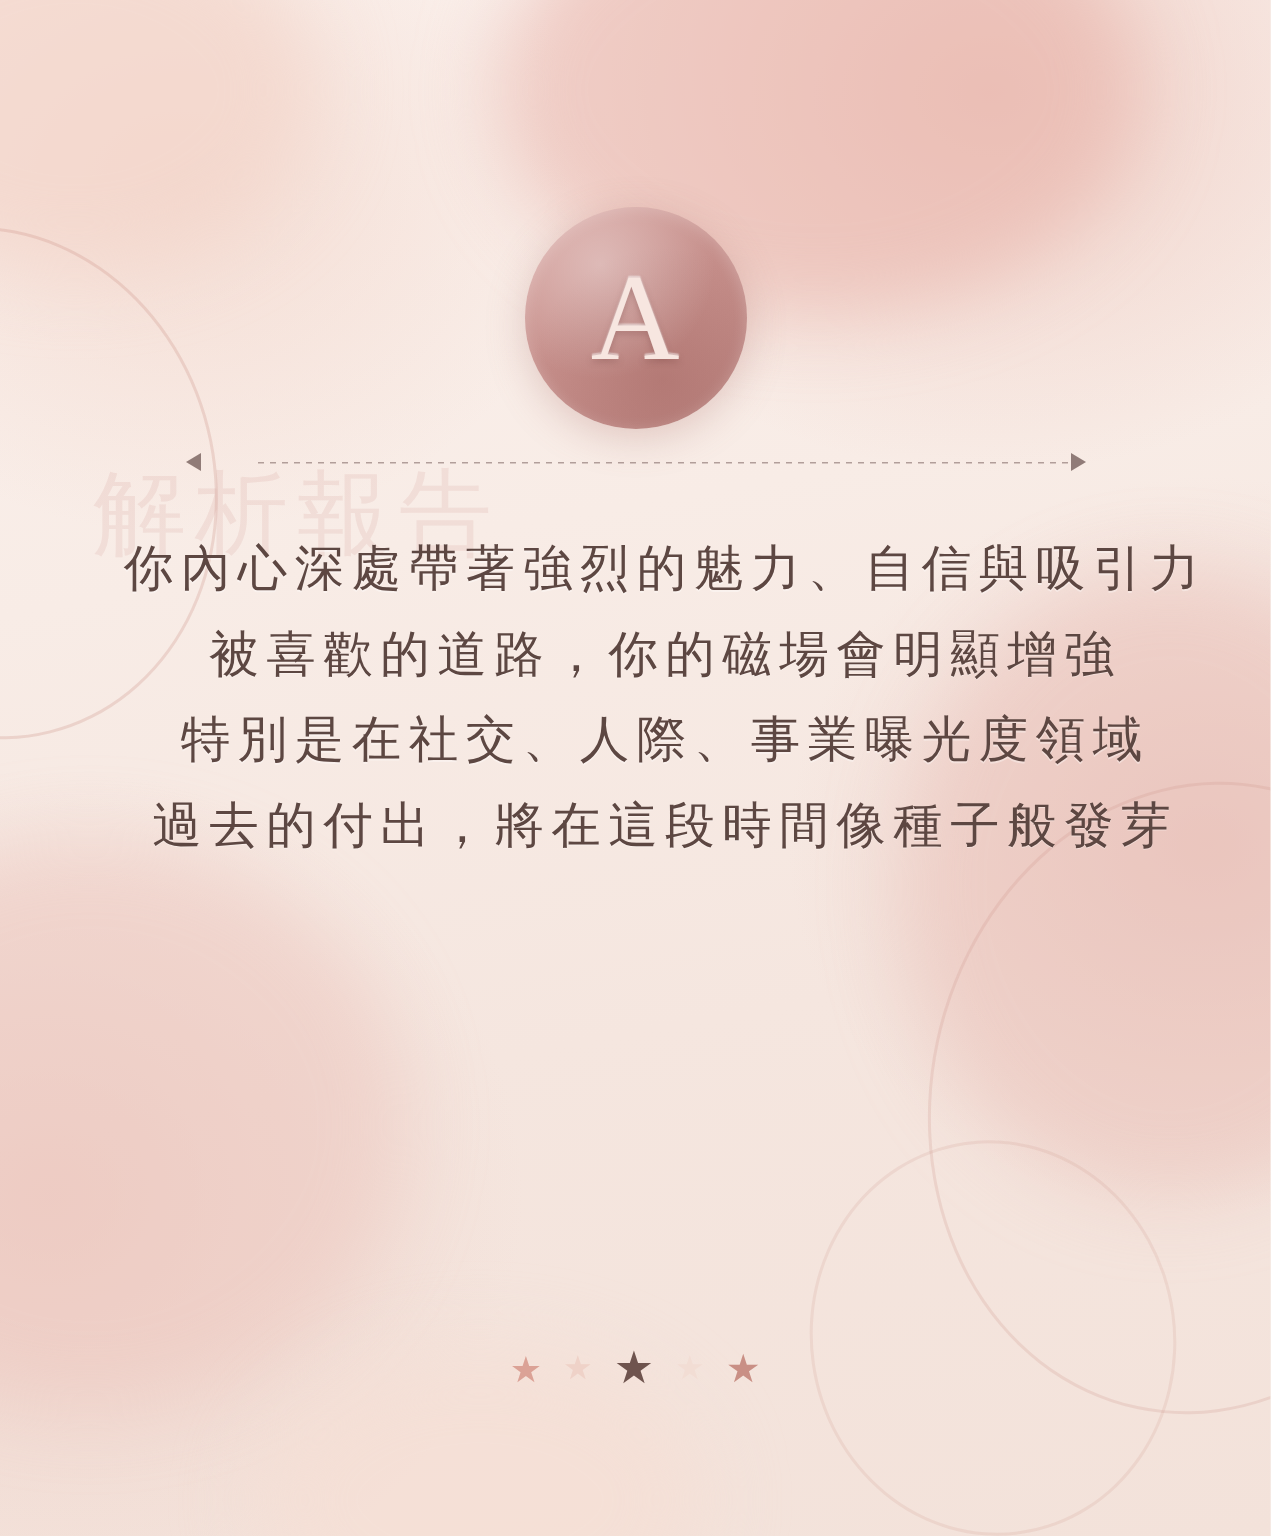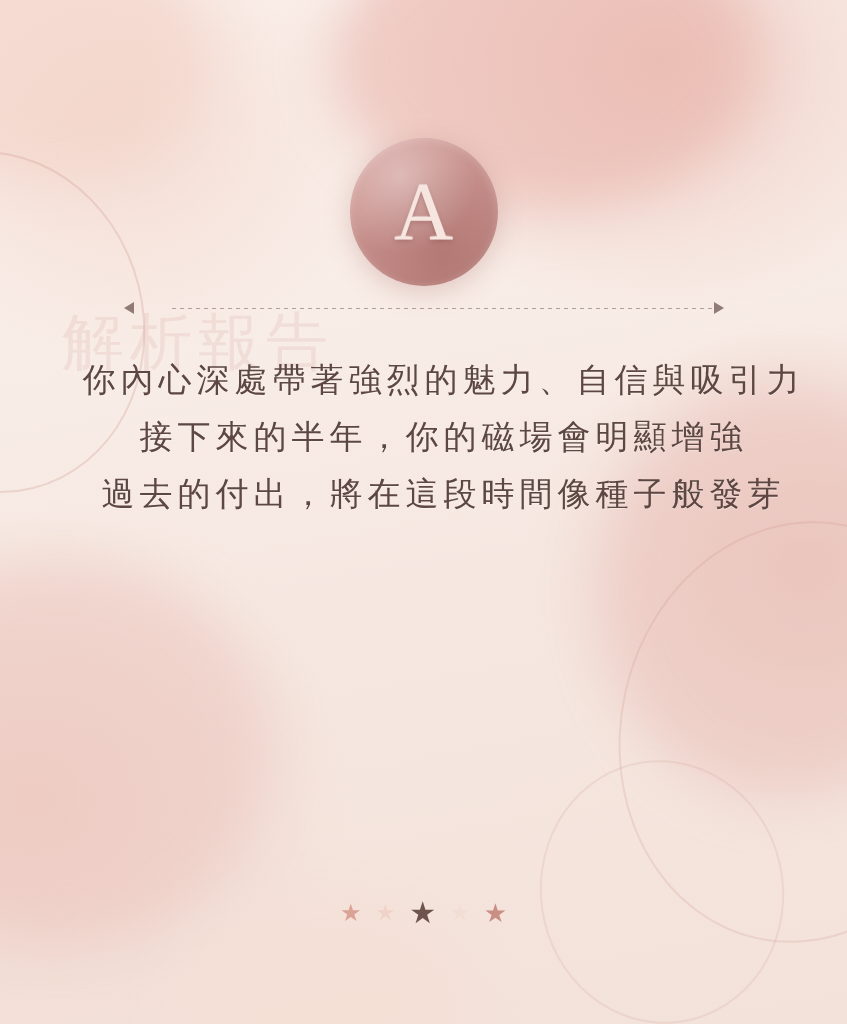--- a/index.html
+++ b/index.html
@@ -195,21 +195,22 @@
   <div class="divider-wrap">
     <div class="divider">
       <span class="tip left"></span>
       <span class="line"></span>
       <span class="tip right"></span>
     </div>
   </div>
 
   <div class="lines">
     <div class="line">你內心深處帶著強烈的魅力、自信與吸引力</div>
-    <div class="line">接下來的半年，你的磁場會明顯增強</div>
+    <div class="line">被喜歡的道路，你的磁場會明顯增強</div>
+    <div class="line">特別是在社交、人際、事業曝光度領域</div>
     <div class="line">過去的付出，將在這段時間像種子般發芽</div>
   </div>
 
   <div class="stars">
     <span class="star s1">★</span>
     <span class="star s2">★</span>
     <span class="star s3">★</span>
     <span class="star s4">★</span>
     <span class="star s5">★</span>
   </div>

